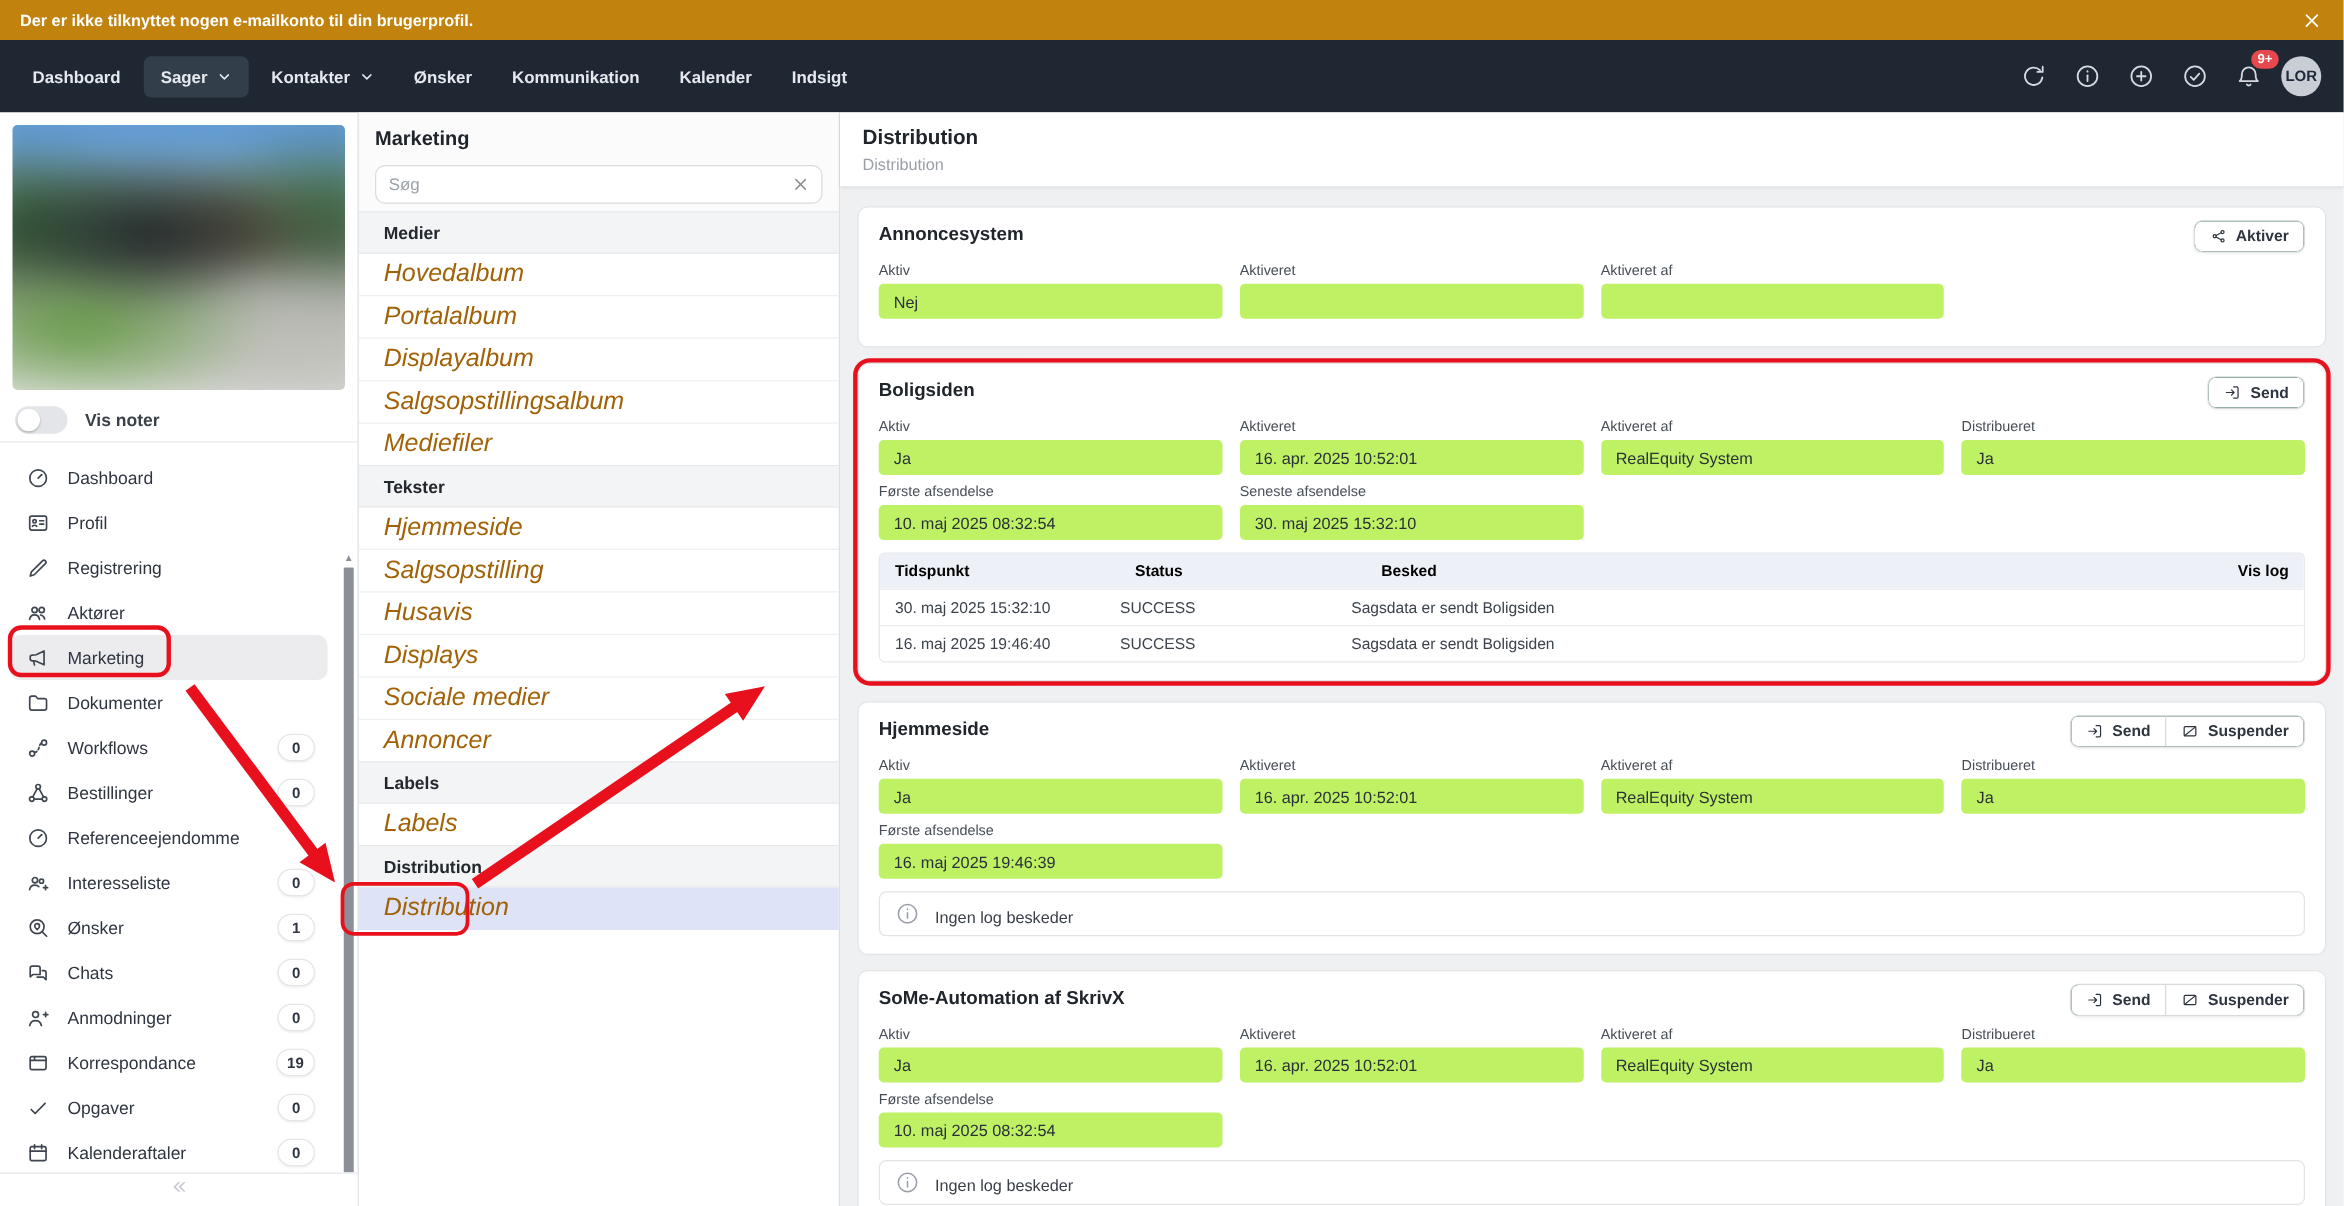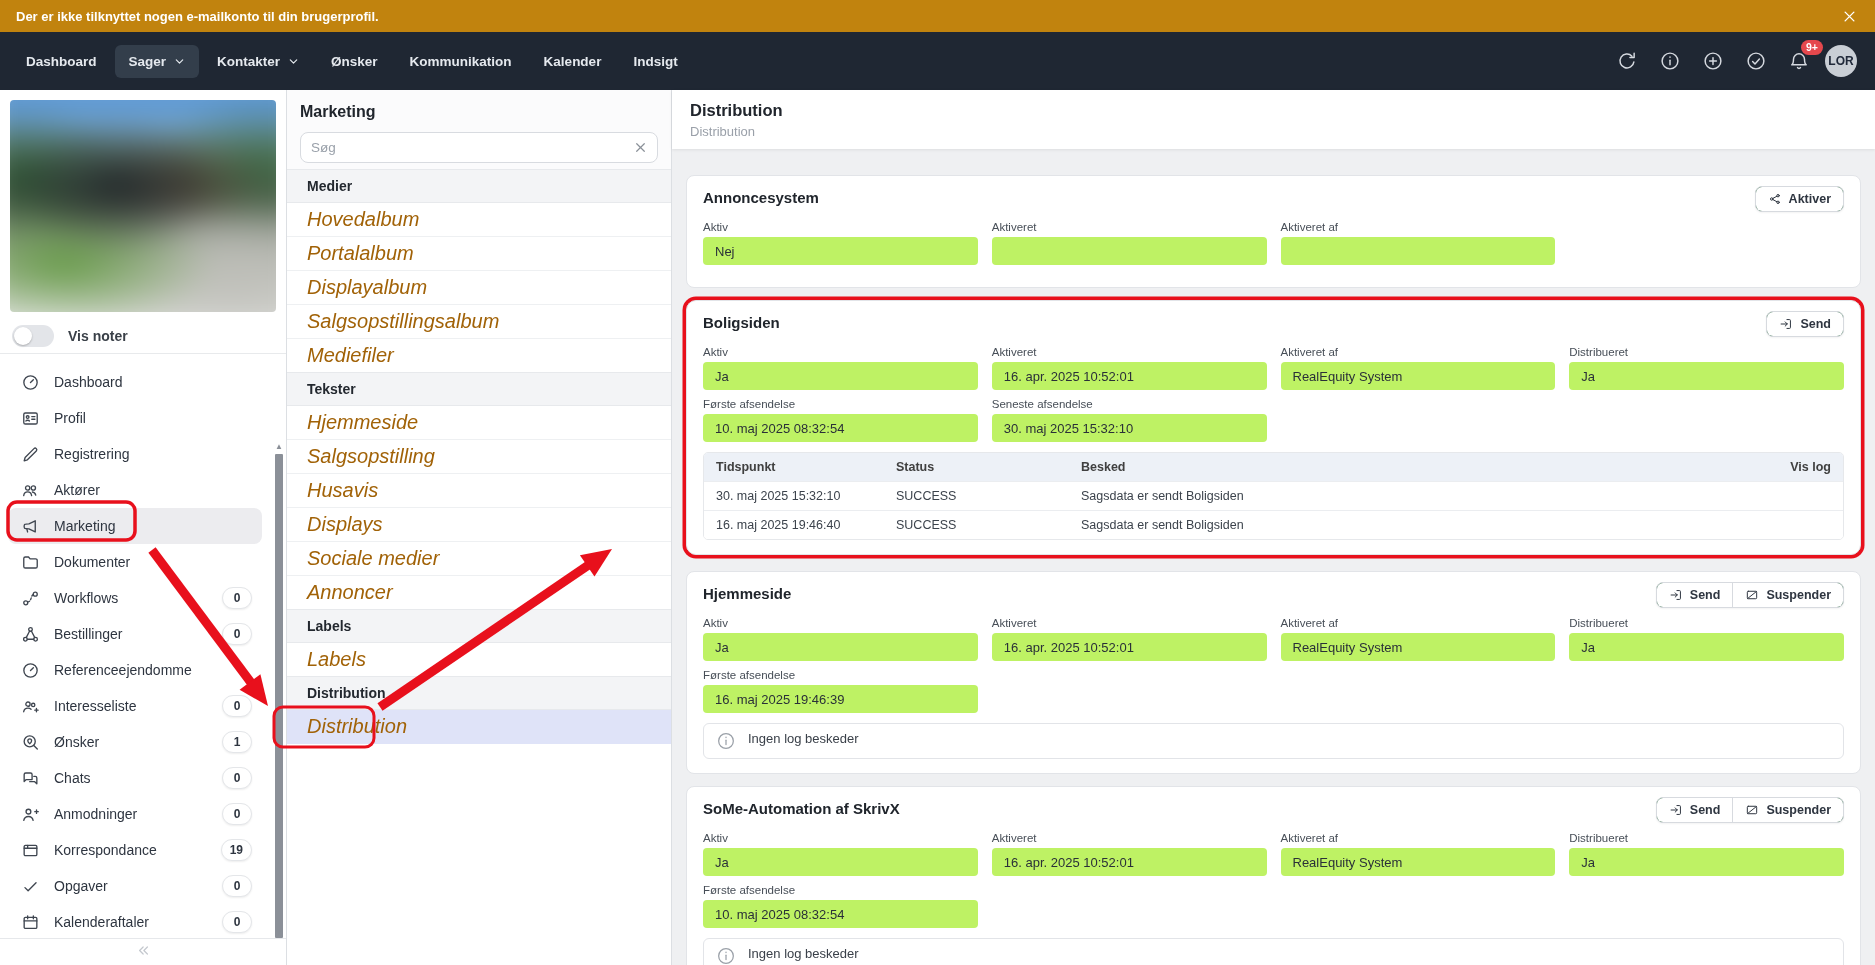--- a/index.html
+++ b/index.html
@@ -82,44 +82,44 @@
               display:flex; align-items:center; padding:0 20px; font-size:14px; font-weight:bold; color:#23282f; margin-top:-1px; }
   .m-item { height:34px; display:flex; align-items:center; padding:0 20px; font-size:20px; color:#a16207;
             border-bottom:1px solid #eef0f2; cursor:pointer;font-style:italic; }
   .m-item.selected { background:#dfe3f8; border-bottom-color:#dfe3f8; }
 
   
   .main { flex:1; background:#eff0f2; display:flex; flex-direction:column; min-width:0; }
   .main-head { background:#fff; padding:11px 18px 10px; box-shadow:0 1px 3px rgba(0,0,0,.08); position:relative; z-index:2; }
   .main-title { font-size:16.5px; font-weight:bold; color:#20252c; }
   .main-sub { font-size:13px; color:#9aa0a9; margin-top:4px; }
-  .cards { flex:1; padding:16px 14px 12px; overflow:hidden;margin-top:10px; }
+  .cards { flex:1; padding:16px 14px 12px; overflow:hidden; }
   .card { background:#fff; border:1px solid #e2e4e8; border-radius:8px; padding:10px 16px 14px; margin-bottom:12px; }
   .card.annotated { box-shadow:0 0 0 3.5px #e8101c; border-radius:10px; margin-bottom:16px; }
   .card-head { display:flex; align-items:flex-start; justify-content:space-between; margin-bottom:9px; min-height:26px; }
   .card-title { font-size:15px; font-weight:bold; color:#20252c; padding-top:3px; }
   .btn-group { display:flex; border:1px solid #d7dadf; border-radius:7px; overflow:hidden; background:#14532d;
                box-shadow:0 1px 2px rgba(0,0,0,.05); }
   .btn { display:flex; align-items:center; gap:7px; padding:5px 12px; font-size:12.5px; font-weight:bold;
          color:#2e3540; background:#fff; cursor:pointer; white-space:nowrap; }
   .btn + .btn { border-left:1px solid #d7dadf; }
   .btn svg { width:14px; height:14px; }
   .field-row { display:flex; gap:14px; margin-bottom:8px; }
   .field { width:calc((100% - 42px) / 4); flex:0 0 auto; }
   .f-label { font-size:11.5px; color:#474e57; margin-bottom:4px; }
   .f-value { height:28px; background:#bef264; border-radius:4px; display:flex; align-items:center;
              padding:0 12px; font-size:13px; color:#2a3038; }
   .log-table { margin-top:10px; border:1px solid #e6e8eb; border-radius:5px; overflow:hidden; }
   .lt-row { display:flex; align-items:center; padding:7px 12px; font-size:12.5px; color:#3c434c; border-top:1px solid #ebedf0; background:#fff; }
-  .lt-row.head { background:#edf1f7; font-weight:bold; color:#404040; border-top:none; }
+  .lt-row.head { background:#edf1f7; font-weight:bold; color:#000000; border-top:none;gap:12px; }
   .lt-c1 { width:180px; flex:0 0 auto; }
   .lt-c2 { width:185px; flex:0 0 auto; }
   .lt-c3 { flex:1; }
   .lt-c4 { width:60px; flex:0 0 auto; text-align:right; font-weight:bold; }
-  .empty-log { margin-top:10px; border:1px solid #e2e4e8; border-radius:6px; display:flex; align-items:flex-start;
+  .empty-log { margin-top:10px; border:1px solid #e2e4e8; border-radius:6px; display:flex; align-items:flex-end;
                gap:12px; padding:7px 12px; font-size:13px; color:#3a4049; }
   .empty-log .il-icon { width:20px; height:20px; color:#9aa0a8; display:flex; }
   .empty-log .il-icon svg { width:20px; height:20px; }
 
   
   .overlay { position:absolute; inset:0; width:1875px; height:965px; pointer-events:none; z-index:40; }
 </style>
 </head>
 <body>
 

